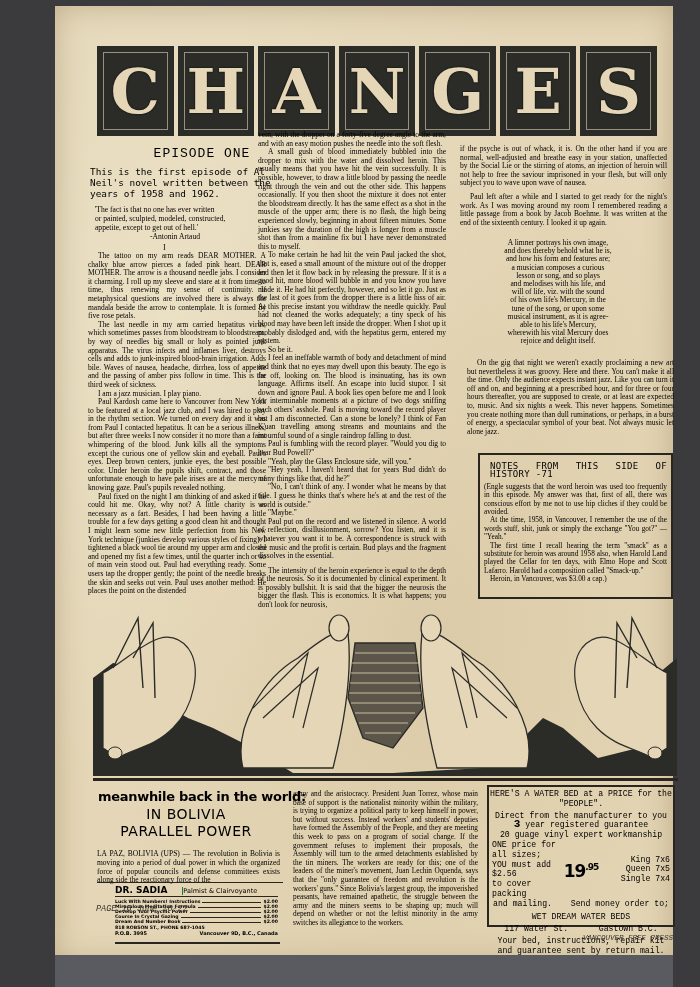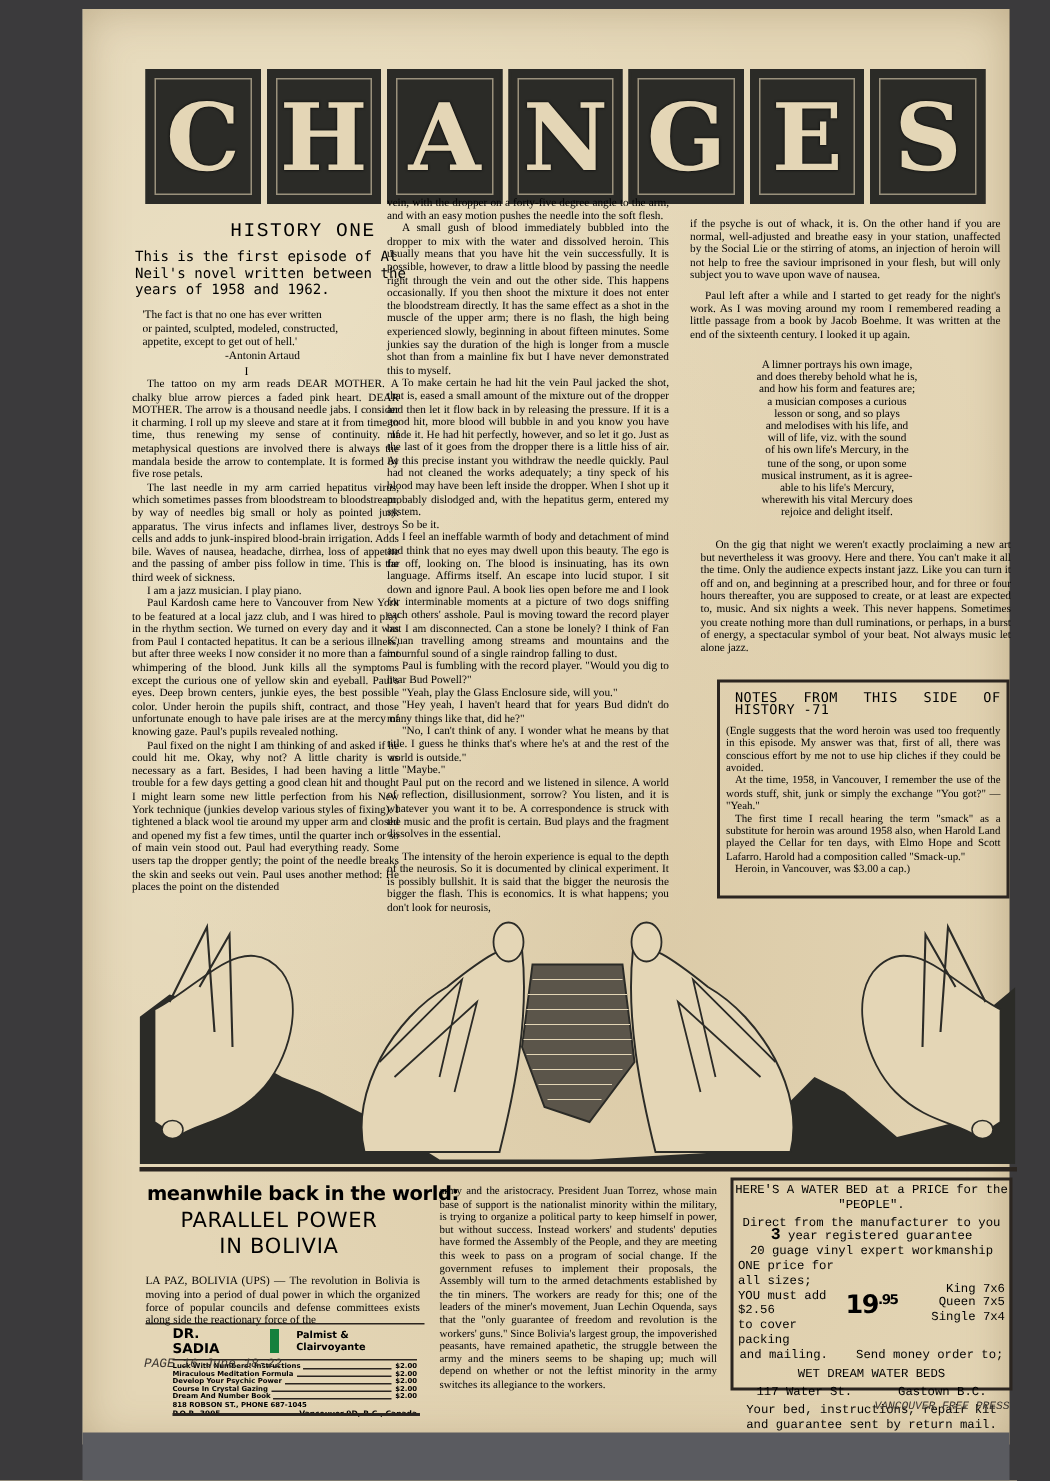--- a/index.html
+++ b/index.html
@@ -87,21 +87,21 @@
     position:absolute; left:97px; top:849px; width:183px; font-size:7.5px; line-height:8.8px; text-align:justify;
   }
   .bolivia-col2 {
     position:absolute; left:293px; top:789px; width:185px; font-size:7.3px; line-height:8.6px; text-align:justify;
   }
   .hr-thin { position:absolute; height:1px; background:#2b2520; }
 
   .sadia-ad { position:absolute; left:116px; top:884px; width:163px; }
   .sadia-head { display:flex; align-items:baseline; gap:15px; border-bottom:1px solid #2b2520; padding-bottom:1px; }
   .sadia-name { font-family:"DejaVu Sans", sans-serif; font-weight:bold; font-size:9px; }
-  .sadia-tag { font-family:"DejaVu Sans", sans-serif; font-weight:bold; font-size:6.5px; border-left:6px solid #15803d; padding-left:11px; }
+  .sadia-tag { font-family:"DejaVu Sans", sans-serif; font-weight:normal; font-size:6.5px; border-left:1px solid #15803d; padding-left:0; }
   .sadia-list { margin-top:3px; font-family:"DejaVu Sans", sans-serif; font-size:4.6px; line-height:4.9px; font-weight:bold; }
   .sadia-row { display:flex; justify-content:space-between; }
   .sadia-row .dots { flex:1; border-bottom:1px solid #2b2520; margin:0 2px 1.5px; }
   .sadia-addr { font-family:"DejaVu Sans", sans-serif; font-size:4.6px; font-weight:bold; line-height:5.5px; }
   .sadia-addr2 { display:flex; justify-content:space-between; font-family:"DejaVu Sans", sans-serif; font-size:5px; font-weight:bold; }
 
   .page-footer {
     position:absolute; left:96px; top:940px; font-family:"Liberation Mono", monospace; font-style:italic; font-size:8.5px; color:#3a3530;
   }
   .press-footer {
@@ -145,21 +145,21 @@
         <span>G</span>
       </div>
     <div class="mast-letter">
         <span>E</span>
       </div>
     <div class="mast-letter">
         <span>S</span>
       </div>
   </div>
 
-  <div class="episode-title">HISTORY ONE</div>
+  <div class="episode-title">EPISODE ONE</div>
   <div class="intro" style="left:35px; top:160px;">This is the first episode of Al Neil's novel written between the years of 1958 and 1962.</div>
   <div class="epigraph" style="left:40px; top:199px;">
     <div>'The fact is that no one has ever written</div>
     <div>or painted, sculpted, modeled, constructed,</div>
     <div>appetite, except to get out of hell.'</div>
     <div class="attrib">-Antonin Artaud</div>
   </div>
   <div class="chapter-num" style="left:108px; top:237px;">I</div>
 
   <div class="col" style="left:33px; top:246px; width:178px;">
@@ -244,22 +244,22 @@
         <line x1="262" y1="115" x2="322" y2="115"></line>
           <line x1="266" y1="125" x2="315" y2="125"></line>
         <line x1="272" y1="135" x2="308" y2="135"></line>
       </g>
     </svg>
   </div>
   <div class="illus-rule" style="left:38px; top:772px;"></div>
 
   <div class="meanwhile-kicker" style="left:43px; top:783px;">meanwhile back in the world:</div>
   <div class="meanwhile-headline" style="left:43px; top:800px;">
+    <div>IN BOLIVIA</div>
     <div>PARALLEL POWER</div>
-    <div>IN BOLIVIA</div>
   </div>
   <div class="bolivia-lead" style="left:42px; top:844px;">LA PAZ, BOLIVIA (UPS) — The revolution in Bolivia is moving into a period of dual power in which the organized force of popular councils and defense committees exists along side the reactionary force of the</div>
   <div class="hr-thin" style="left:42px; top:876px; width:186px;"></div>
   <div class="bolivia-col2" style="left:238px; top:784px;">army and the aristocracy. President Juan Torrez, whose main base of support is the nationalist minority within the military, is trying to organize a political party to keep himself in power, but without success. Instead workers' and students' deputies have formed the Assembly of the People, and they are meeting this week to pass on a program of social change. If the government refuses to implement their proposals, the Assembly will turn to the armed detachments established by the tin miners. The workers are ready for this; one of the leaders of the miner's movement, Juan Lechin Oquenda, says that the "only guarantee of freedom and revolution is the workers' guns." Since Bolivia's largest group, the impoverished peasants, have remained apathetic, the struggle between the army and the miners seems to be shaping up; much will depend on whether or not the leftist minority in the army switches its allegiance to the workers.</div>
 
   <div class="sadia-ad" style="left:60px; top:879px;">
     <div class="sadia-head">
       <span class="sadia-name">DR. SADIA</span>
       <span class="sadia-tag">Palmist &amp; Clairvoyante</span>
     </div>

